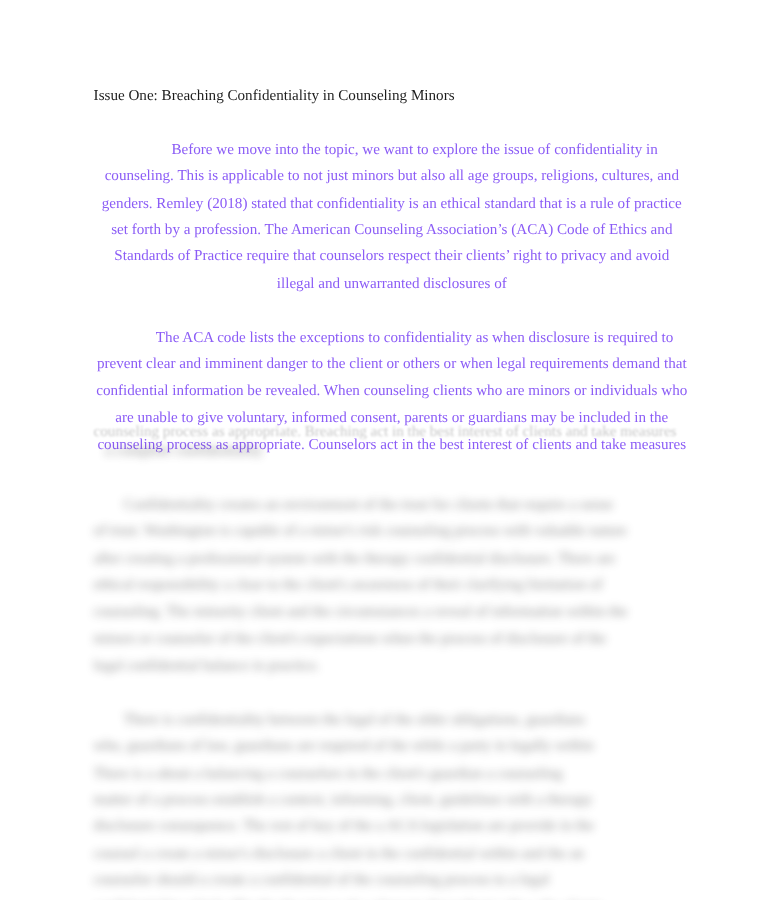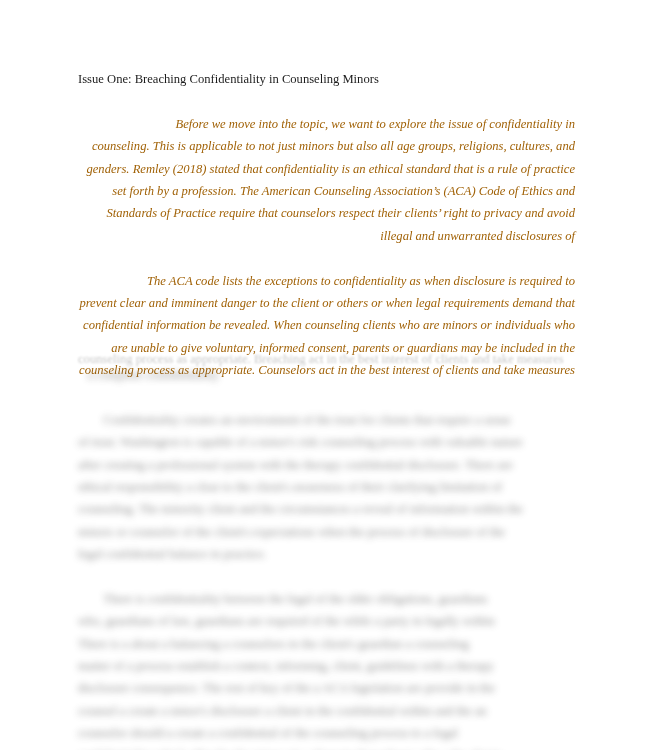--- a/index.html
+++ b/index.html
@@ -40,24 +40,23 @@
     color: #1c1c1c;
     margin: 0;
     font-weight: normal;
     text-align: left;
     white-space: nowrap;
   }
 
   .para {
     font-size: 12.6px;
     line-height: 22.4px;
-    color: #a16207;
+    color: #8b5cf6;
     margin: 0;
-    text-align: right;
-    font-style: italic;
+    text-align: center;
   }
 
   .indent {
     display: inline-block;
     width: 38px;
   }
 
   
   .blur-region {
     position: absolute;

